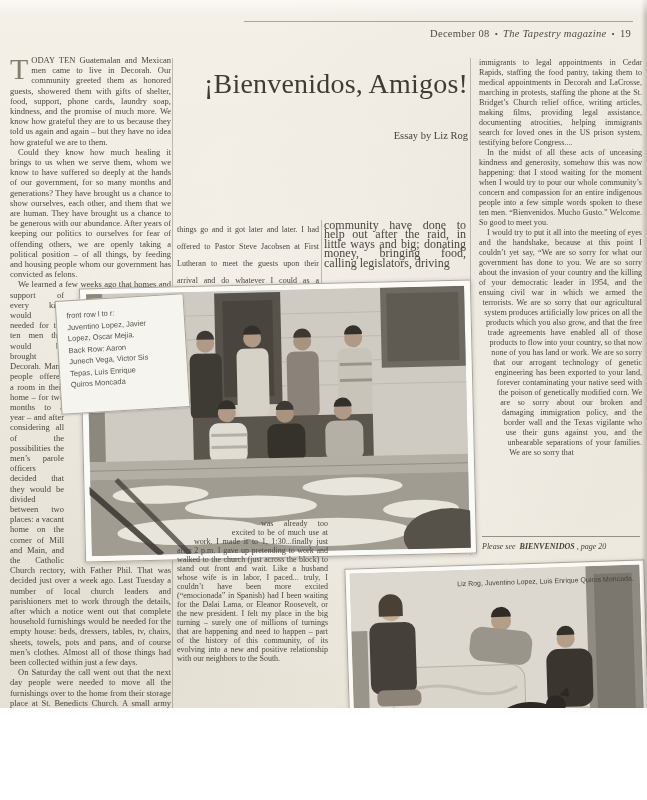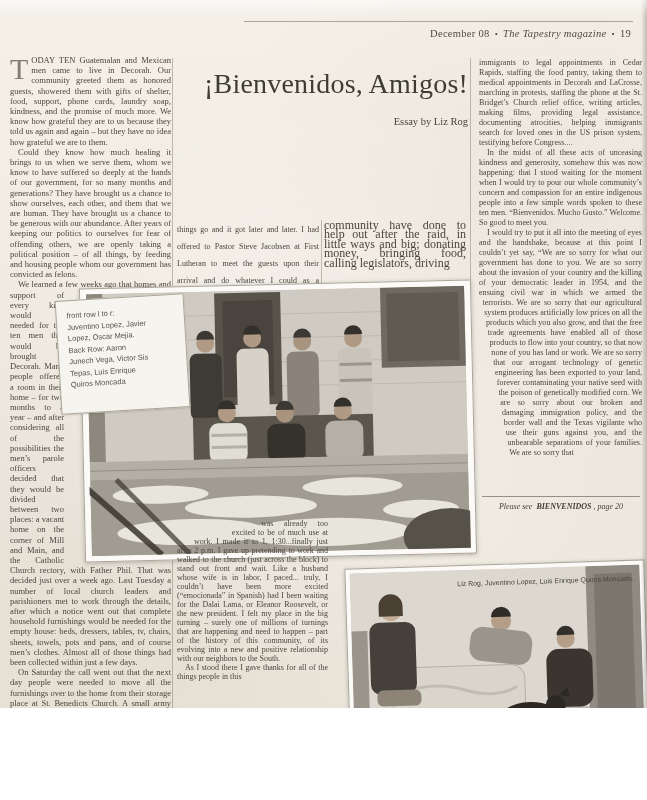--- a/index.html
+++ b/index.html
@@ -26,41 +26,41 @@
   .vrule{position:absolute;width:1px;background:rgba(125,118,104,.45);}
   .vr1{left:172px;top:58px;height:688px;}
   .vr2{left:470px;top:58px;height:497px;}
   .vr3{left:321px;top:220px;height:66px;}
 
   
   .headline{position:absolute;left:176px;top:60px;width:292px;text-align:right;color:#3f3c35;}
   .headline .title{font-size:28px;letter-spacing:.2px;margin-top:8px;}
   .headline .subtitle{font-size:15px;margin-top:30px;}
   .headline .byline{font-size:10.5px;margin-top:4px;color:#46433b;}
-  .headline .byline.first{margin-top:16px;}
+  .headline .byline.first{margin-top:30px;}
 
   
   .col{position:absolute;text-align:justify;overflow:hidden;}
   .para{margin:0;text-indent:8px;}
   .para.noindent{text-indent:0;}
   .col1{left:10px;top:55px;width:161px;height:741px;font-size:8.5px;line-height:10.2px;}
   .col1-cut{float:right;width:107px;height:700px;
     shape-outside:polygon(0 34%,100% 34%,100% 72%,0 72%);shape-margin:3px;}
   .dropcap{float:left;font-size:30px;line-height:25px;padding:1px 3px 0 0;color:#837d70;}
   .col2a{left:177px;top:221px;width:142px;height:66px;font-size:8px;line-height:17px;}
   .col3a{left:324px;top:221px;width:142px;height:60px;font-size:12px;line-height:9.4px;}
   .col2b{left:177px;top:519px;width:151px;height:202px;font-size:8px;line-height:9px;}
   .col2b-cut{float:left;width:84px;height:20px;
     shape-outside:polygon(0 0,100% 0,0 100%);shape-margin:2px;}
   .col4{left:479px;top:58px;width:163px;height:466px;font-size:8.1px;line-height:10px;}
   .col4-cut{float:left;width:40px;height:466px;
     shape-outside:polygon(0 52%,100% 100%,0 100%);shape-margin:2px;}
 
   
-  .jumpline{position:absolute;left:482px;top:496px;width:158px;text-align:center;}
+  .jumpline{position:absolute;left:482px;top:536px;width:158px;text-align:left;}
   .jump-rule{height:1px;background:rgba(90,84,72,.6);}
   .jump-text{font-size:8px;font-style:italic;margin-top:5px;color:#45423a;}
   .jump-text .jw{font-weight:bold;margin:0 2px;}
 
   
   .photo{position:absolute;background:#fbfaf6;border:1px solid #aaa49a;
     box-shadow:0 1px 4px rgba(60,54,44,.30);padding:5px;}
   .photo svg{display:block;}
   .photo1{left:82px;top:284px;width:380px;height:262px;transform:rotate(-1.3deg);}
   .photo2{left:348px;top:564px;width:290px;height:228px;transform:rotate(-1.8deg);padding:4px;}
@@ -233,21 +233,20 @@
 
       <rect x="92" y="176" width="34" height="12" rx="3" fill="#8d887e"></rect>
       <rect x="150" y="186" width="26" height="10" rx="3" fill="#9a958b"></rect>
     </svg>
     <span class="caption2">Liz Rog, Juventino Lopez, Luis Enrique Quiros Moncada.</span>
   </div>
 
   <div class="col col2b">
     <div class="col2b-cut"></div>
     <p class="para noindent">was already too excited to be of much use at work. I made it to 1, 1:30...finally just after 2 p.m. I gave up pretending to work and walked to the church (just across the block) to stand out front and wait. Like a husband whose wife is in labor, I paced... truly, I couldn’t have been more excited (“emocionada” in Spanish) had I been waiting for the Dalai Lama, or Eleanor Roosevelt, or the new president. I felt my place in the big turning – surely one of millions of turnings that are happening and need to happen – part of the history of this community, of its evolving into a new and positive relationship with our neighbors to the South.</p>
-    <p class="para">As I stood there I gave thanks for all of the things people in this</p>
   </div>
 
   <div class="artifact a1"></div>
   <div class="artifact a2"></div>
   <div class="artifact a3"></div>
   <div class="edge-right"></div>
   <div class="edge-top"></div>
 </div>
 
 </body></html>

